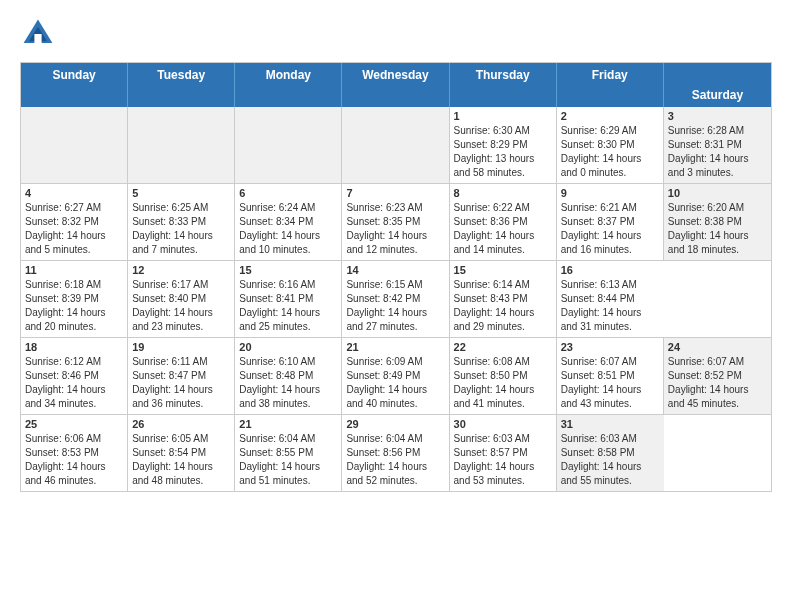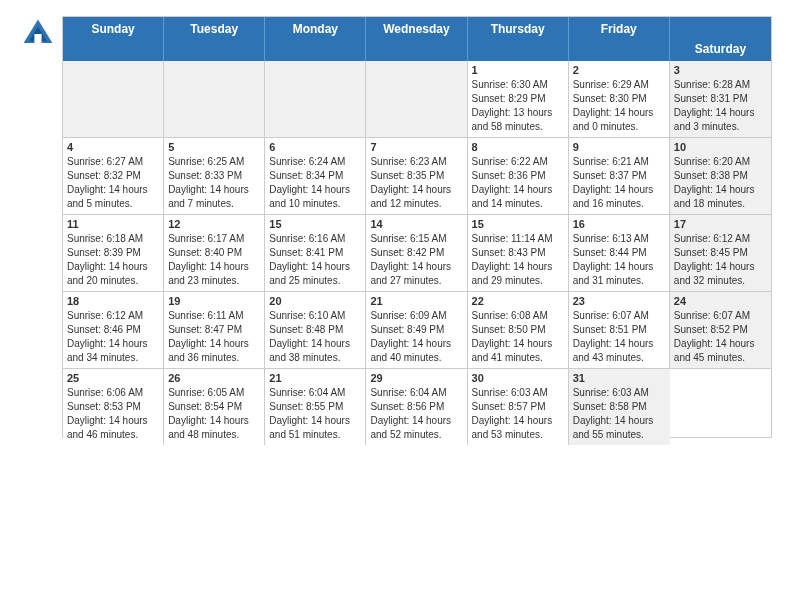--- a/index.html
+++ b/index.html
@@ -8,21 +8,21 @@
       background: #fff;
       width: 792px;
       height: 612px;
       overflow: hidden;
     }
     .page {
       width: 792px;
       height: 452px;
       padding: 16px 20px 14px 20px;
       display: flex;
-      flex-direction: row;
+      flex-direction: column;
     }
     .header {
       display: flex;
       justify-content: space-between;
       align-items: flex-start;
       margin-bottom: 10px;
     }
     .logo {
       display: flex;
       align-items: center;
@@ -251,38 +251,31 @@
           </div>
           <div class="cal-cell">
             <span class="day-num">14</span>
             <div class="day-info">Sunrise: 6:15 AM
 Sunset: 8:42 PM
 Daylight: 14 hours
 and 27 minutes.</div>
           </div>
           <div class="cal-cell">
             <span class="day-num">15</span>
-            <div class="day-info">Sunrise: 11:14 AM
+            <div class="day-info">Sunrise: 6:14 AM
 Sunset: 8:43 PM
 Daylight: 14 hours
 and 29 minutes.</div>
           </div>
           <div class="cal-cell">
             <span class="day-num">16</span>
             <div class="day-info">Sunrise: 6:13 AM
 Sunset: 8:44 PM
 Daylight: 14 hours
 and 31 minutes.</div>
-          </div>
-          <div class="cal-cell shaded">
-            <span class="day-num">17</span>
-            <div class="day-info">Sunrise: 6:12 AM
-Sunset: 8:45 PM
-Daylight: 14 hours
-and 32 minutes.</div>
           </div>
         </div>
         <div class="cal-row">
           <div class="cal-cell">
             <span class="day-num">18</span>
             <div class="day-info">Sunrise: 6:12 AM
 Sunset: 8:46 PM
 Daylight: 14 hours
 and 34 minutes.</div>
           </div>

